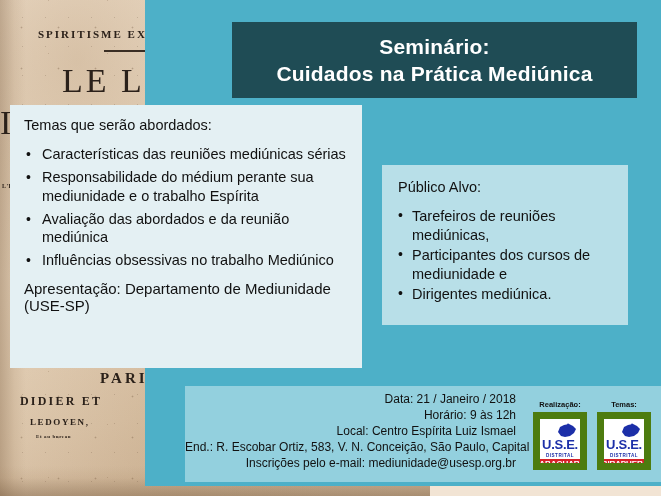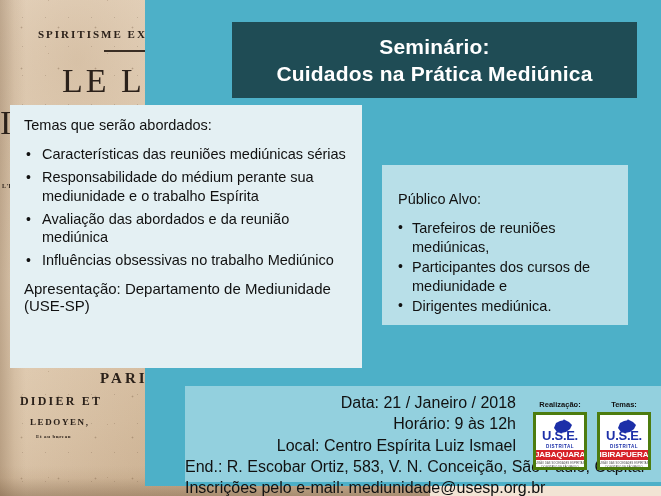--- a/index.html
+++ b/index.html
@@ -181,21 +181,21 @@
     margin-top: 10px;
     margin-left: 2px;
   }
 
   
   .audience-box {
     position: absolute;
     left: 382px; top: 165px;
     width: 246px; height: 160px;
     background: #b8dfe8;
-    padding: 24px 14px 0 14px;
+    padding: 12px 14px 0 14px;
     box-sizing: border-box;
   }
   .audience-heading {
     font-size: 14.5px;
     color: #111111;
     margin: 2px 0 12px 2px;
   }
   .audience-list {
     margin: 0;
     padding: 0;
@@ -225,21 +225,21 @@
   }
   .info-lines {
     position: absolute;
     left: 0; top: 6px;
     width: 339px;
     text-align: right;
     padding-right: 8px;
     box-sizing: border-box;
   }
   .info-lines div {
-    font-size: 16px;
+    font-size: 12px;
     color: #111111;
     line-height: 1.33;
     white-space: nowrap;
     text-align: right;
   }
 
   
   .logos {
     position: absolute;
     left: 348px; top: 14px;
@@ -256,27 +256,27 @@
     font-size: 7.5px;
     font-weight: 700;
     color: #111111;
     margin-bottom: 3px;
     white-space: nowrap;
   }
   .logo-card {
     width: 54px;
     height: 58px;
     background: #ffffff;
-    border: 3px solid #4d7c0f;
+    border: 7px solid #4d7c0f;
     position: relative;
     display: flex;
     flex-direction: column;
     align-items: center;
     justify-content: flex-start;
-    padding-top: 1px;
+    padding-top: 6px;
     box-sizing: border-box;
     overflow: hidden;
   }
   .logo-map {
     position: absolute;
     left: 16px; top: 4px;
   }
   .logo-use {
     font-size: 13px;
     font-weight: 700;

